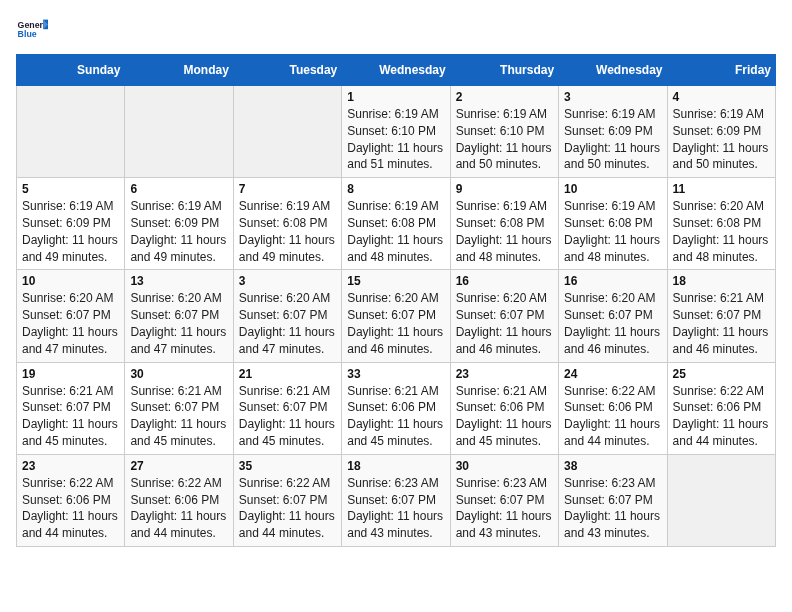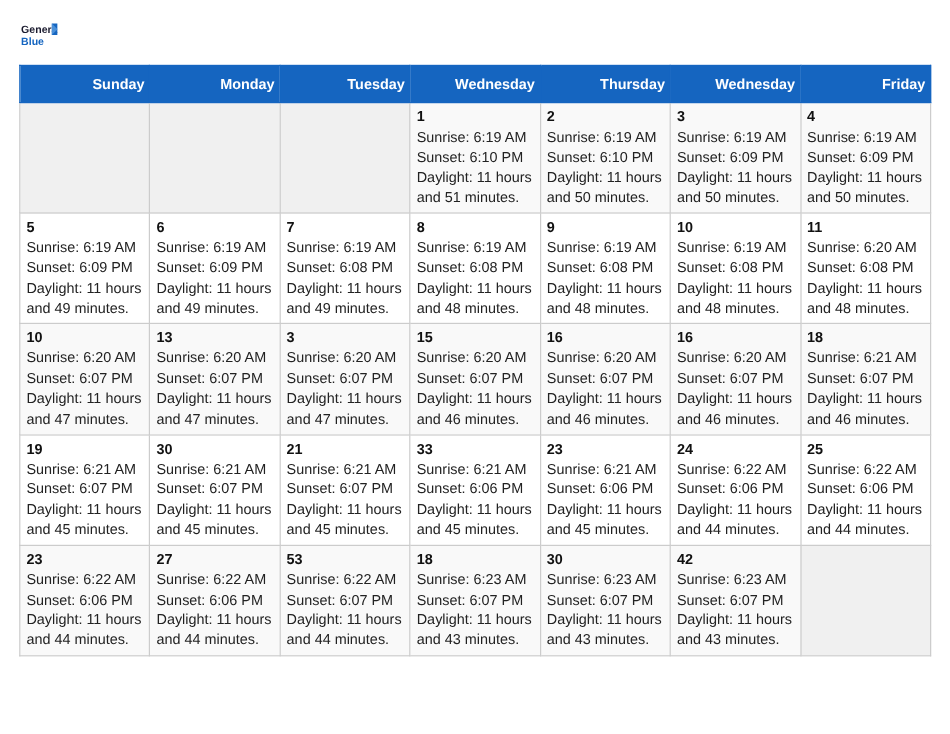--- a/index.html
+++ b/index.html
@@ -307,42 +307,42 @@
 and 44 minutes.</div>
         </td>
         <td>
           <div class="day-num">27</div>
           <div class="cell-info" style="white-space: pre-line;">Sunrise: 6:22 AM
 Sunset: 6:06 PM
 Daylight: 11 hours
 and 44 minutes.</div>
         </td>
         <td>
-          <div class="day-num">53</div>
+          <div class="day-num">35</div>
           <div class="cell-info" style="white-space: pre-line;">Sunrise: 6:22 AM
 Sunset: 6:07 PM
 Daylight: 11 hours
 and 44 minutes.</div>
         </td>
         <td>
           <div class="day-num">18</div>
           <div class="cell-info" style="white-space: pre-line;">Sunrise: 6:23 AM
 Sunset: 6:07 PM
 Daylight: 11 hours
 and 43 minutes.</div>
         </td>
         <td>
           <div class="day-num">30</div>
           <div class="cell-info" style="white-space: pre-line;">Sunrise: 6:23 AM
 Sunset: 6:07 PM
 Daylight: 11 hours
 and 43 minutes.</div>
         </td>
         <td>
-          <div class="day-num">42</div>
+          <div class="day-num">38</div>
           <div class="cell-info" style="white-space: pre-line;">Sunrise: 6:23 AM
 Sunset: 6:07 PM
 Daylight: 11 hours
 and 43 minutes.</div>
         </td>
         <td class="empty-cell"></td>
       </tr>
     </tbody>
 </table>
 

